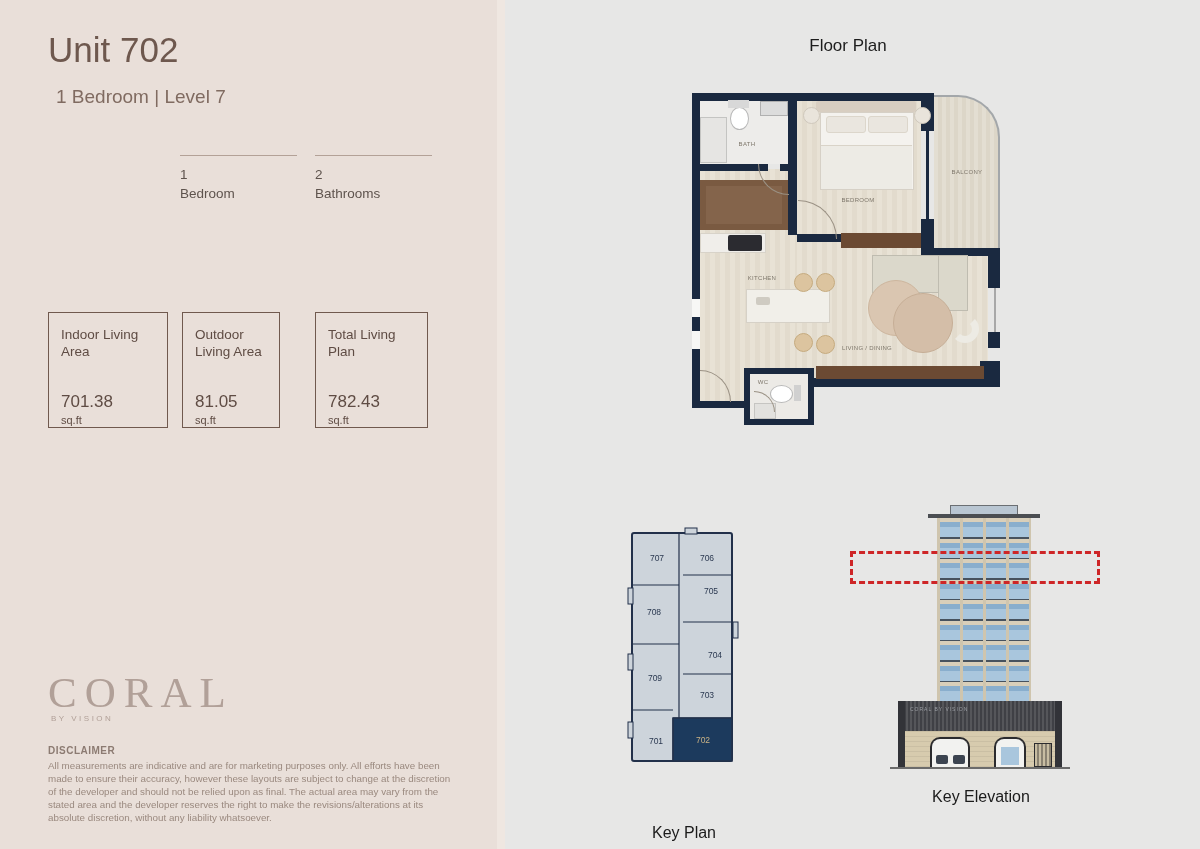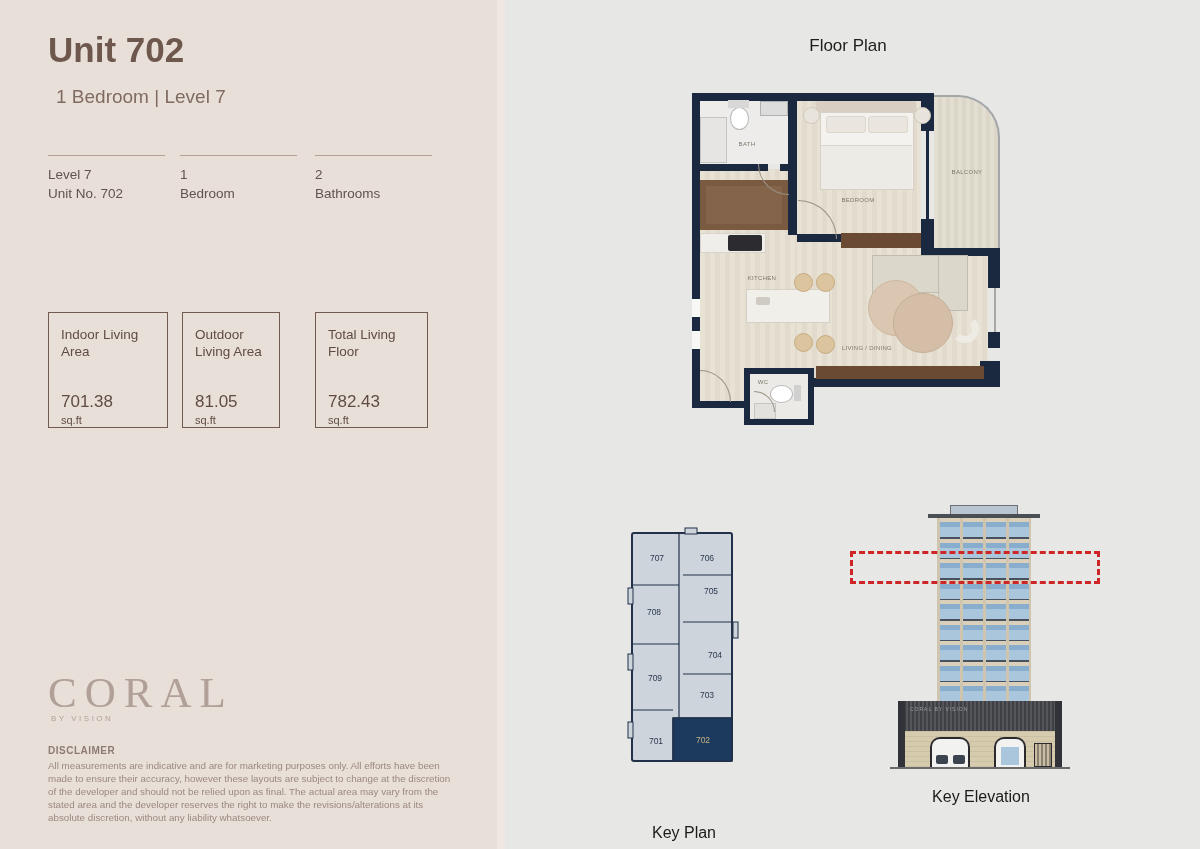--- a/index.html
+++ b/index.html
@@ -24,48 +24,44 @@
   svg text{font-family:"Liberation Sans",sans-serif;}
 </style>
 </head>
 <body>
 
 <div id="page">
 
   <div class="abs" style="left:0;top:0;width:505px;height:849px;background:#e9dfd9;"></div>
   <div class="abs" style="left:497px;top:0;width:8px;height:849px;background:#efe7e1;"></div>
 
-  <div class="abs" style="left:48px;top:30px;font-size:35px;font-weight:700;color:#6e584e;">Unit 702</div>
+  <div class="abs" style="left:48px;top:30px;font-size:35px;font-weight:400;color:#6e584e;">Unit 702</div>
   <div class="abs" style="left:48px;top:86px;font-size:19px;color:#806b61;margin-left:8px;">1 Bedroom  |  Level 7</div>
 
-  <div class="spec-col" style="left:48px;width:117px;">
-    <div>Level 7</div>
-    <div>Unit No. 702</div>
-  </div>
   <div class="spec-col" style="left:180px;width:117px;">
     <div>1</div>
     <div>Bedroom</div>
   </div>
   <div class="spec-col" style="left:315px;width:117px;">
     <div>2</div>
     <div>Bathrooms</div>
   </div>
 
   <div class="area-box" style="left:48px;width:120px;">
     <div class="al">Indoor Living Area</div>
     <div class="av">701.38</div>
     <div class="au">sq.ft</div>
   </div>
   <div class="area-box" style="left:182px;width:98px;">
     <div class="al">Outdoor Living Area</div>
     <div class="av">81.05</div>
     <div class="au">sq.ft</div>
   </div>
   <div class="area-box" style="left:315px;width:113px;">
-    <div class="al">Total Living Floor</div>
+    <div class="al">Total Living Plan</div>
     <div class="av">782.43</div>
     <div class="au">sq.ft</div>
   </div>
 
   <div class="abs" style="left:48px;top:668px;font-family:'Liberation Serif',serif;font-size:43px;letter-spacing:8px;color:#b1a098;">CORAL</div>
   <div class="abs" style="left:51px;top:714px;font-size:8px;letter-spacing:2.5px;color:#b1a098;">BY VISION</div>
 
   <div class="abs" style="left:48px;top:745px;font-size:10px;font-weight:700;letter-spacing:.5px;color:#8c7b72;">DISCLAIMER</div>
   <div class="abs" style="left:48px;top:759px;width:410px;font-size:9.8px;line-height:13px;color:#9a897f;">All measurements are indicative and are for marketing purposes only. All efforts have been made to ensure their accuracy, however these layouts are subject to change at the discretion of the developer and should not be relied upon as final. The actual area may vary from the stated area and the developer reserves the right to make the revisions/alterations at its absolute discretion, without any liability whatsoever.</div>
 

